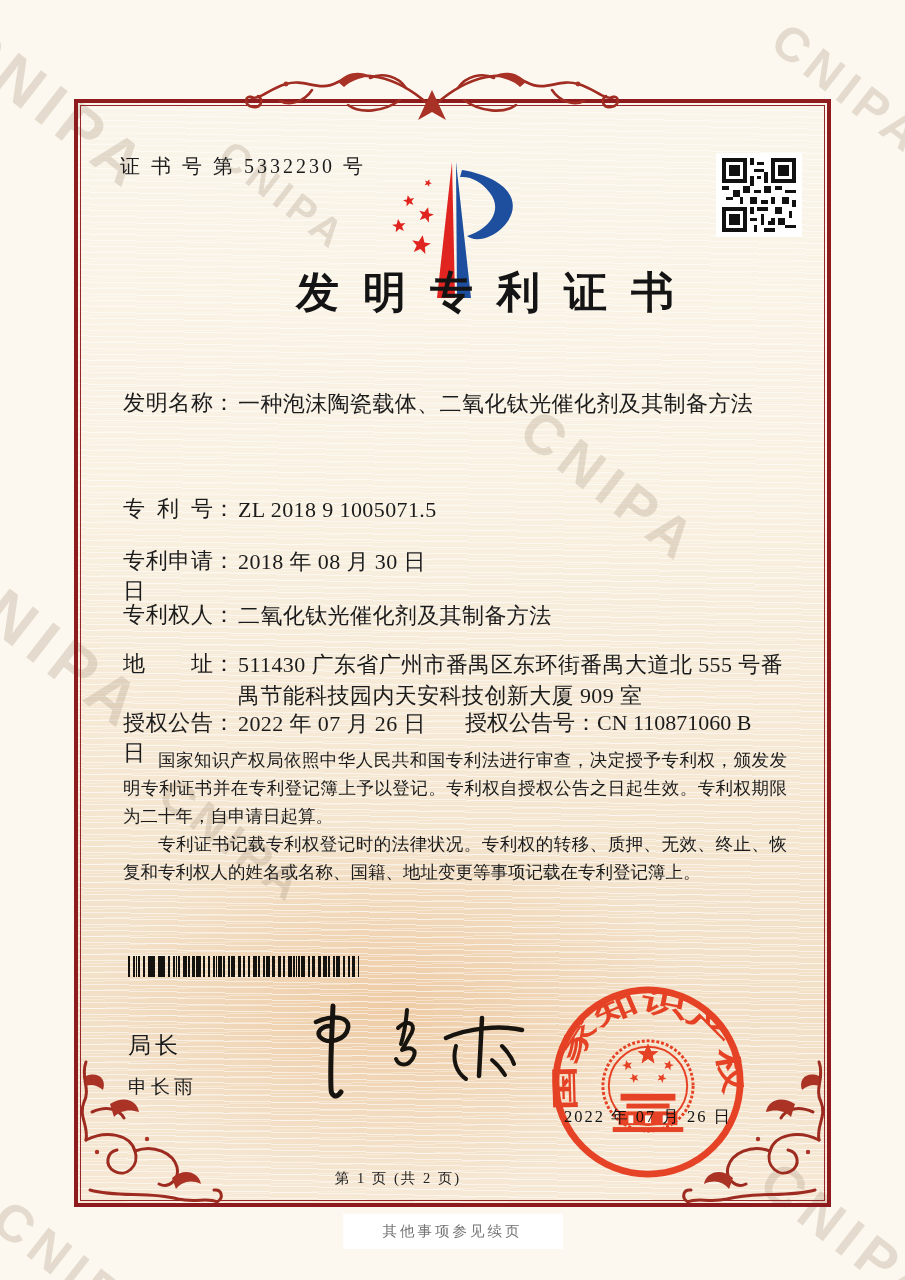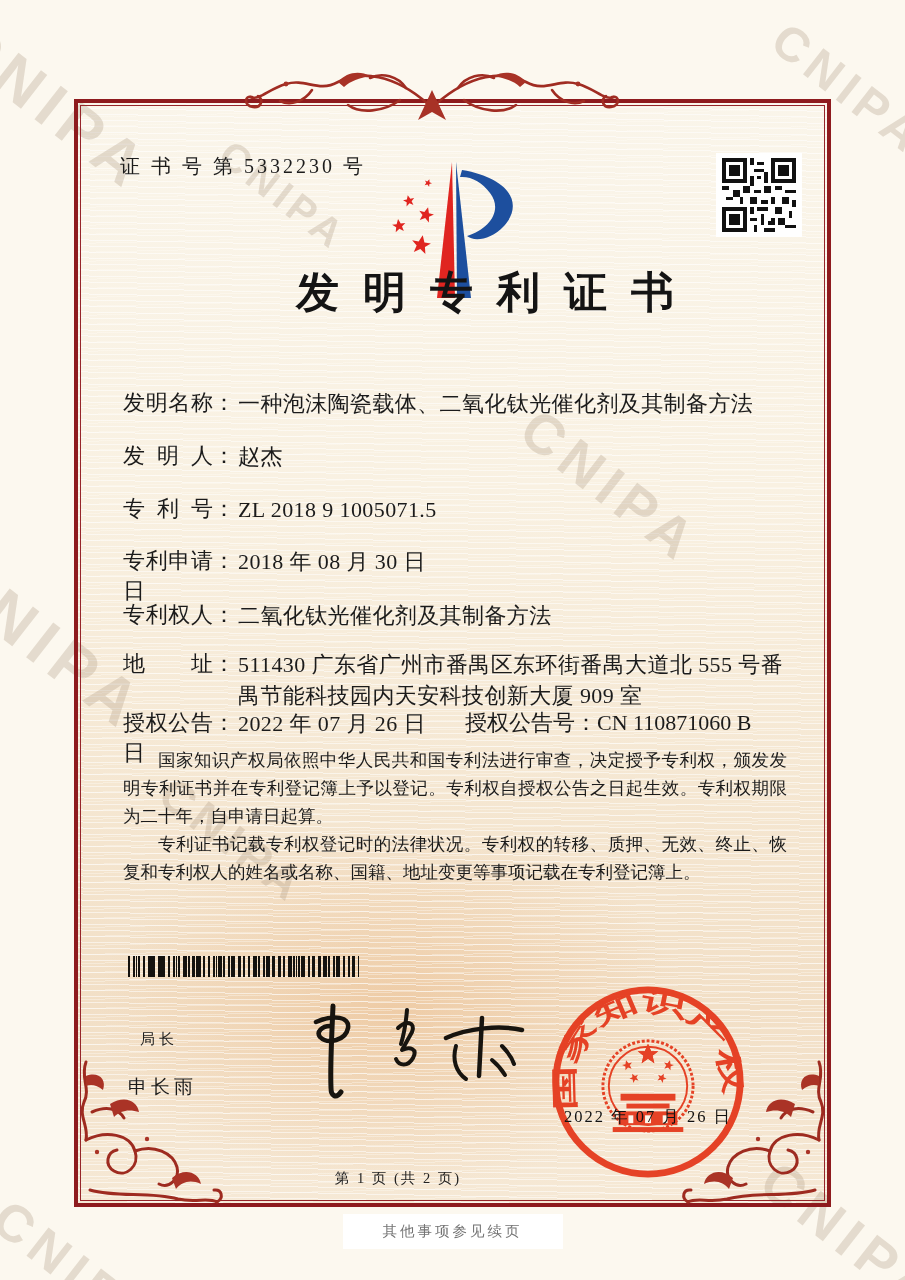--- a/index.html
+++ b/index.html
@@ -58,21 +58,21 @@
   .paras{left:123px;top:746px;width:664px;font-size:17.5px;line-height:28px;color:#1b1b1b;text-align:justify;}
   .paras p{margin:0;text-indent:2em;}
 
   .barcode{left:128px;top:956px;width:231px;height:21px;
     background:
       repeating-linear-gradient(90deg,#14120f 0 2px,transparent 2px 5px),
       repeating-linear-gradient(90deg,#14120f 0 1px,transparent 1px 8px),
       repeating-linear-gradient(90deg,transparent 0 21px,#14120f 21px 24px,transparent 24px 33px,#14120f 33px 35px);
   }
 
-  .dtitle{left:140px;top:1030px;font-size:15px;letter-spacing:4px;color:#1b1b1b;}
+  .dtitle{left:128px;top:1030px;font-size:23px;letter-spacing:4px;color:#1b1b1b;}
   .dname{left:128px;top:1074px;font-size:19px;letter-spacing:4px;color:#1b1b1b;}
   .sig{left:278px;top:1000px;width:258px;height:108px;}
 
   .seal{left:550px;top:984px;width:196px;height:196px;mix-blend-mode:multiply;opacity:0.95;}
   .sealdate{left:552px;top:1106px;width:192px;text-align:center;font-size:16.5px;letter-spacing:2px;
             color:#121212;z-index:6;}
   .pagenum{left:74px;top:1169px;width:648px;text-align:center;font-size:14.5px;letter-spacing:2px;color:#222;}
   .footnote{left:50%;top:1214px;transform:translateX(-50%);background:#ffffff;padding:8px 40px;
             font-size:14.5px;letter-spacing:3px;color:#737373;white-space:nowrap;}
 </style>
@@ -220,23 +220,20 @@
             <rect x="14" y="17" width="1" height="1"></rect>
         </g>
       </svg>
     </div>
 
     <div class="abs title">发明专利证书</div>
 
     <div class="abs fieldrow r1">
       <span class="flabel">发明名称</span><span class="fcolon">：</span><span class="fvalue">一种泡沫陶瓷载体、二氧化钛光催化剂及其制备方法</span>
     </div>
-    <div class="abs fieldrow r2">
-      <span class="flabel">发明人</span><span class="fcolon">：</span><span class="fvalue">赵杰</span>
-    </div>
     <div class="abs fieldrow r3">
       <span class="flabel">专利号</span><span class="fcolon">：</span><span class="fvalue">ZL 2018 9 1005071.5</span>
     </div>
     <div class="abs fieldrow r4">
       <span class="flabel">专利申请日</span><span class="fcolon">：</span><span class="fvalue">2018 年 08 月 30 日</span>
     </div>
     <div class="abs fieldrow r5">
       <span class="flabel">专利权人</span><span class="fcolon">：</span><span class="fvalue">二氧化钛光催化剂及其制备方法</span>
     </div>
     <div class="abs fieldrow r6">

